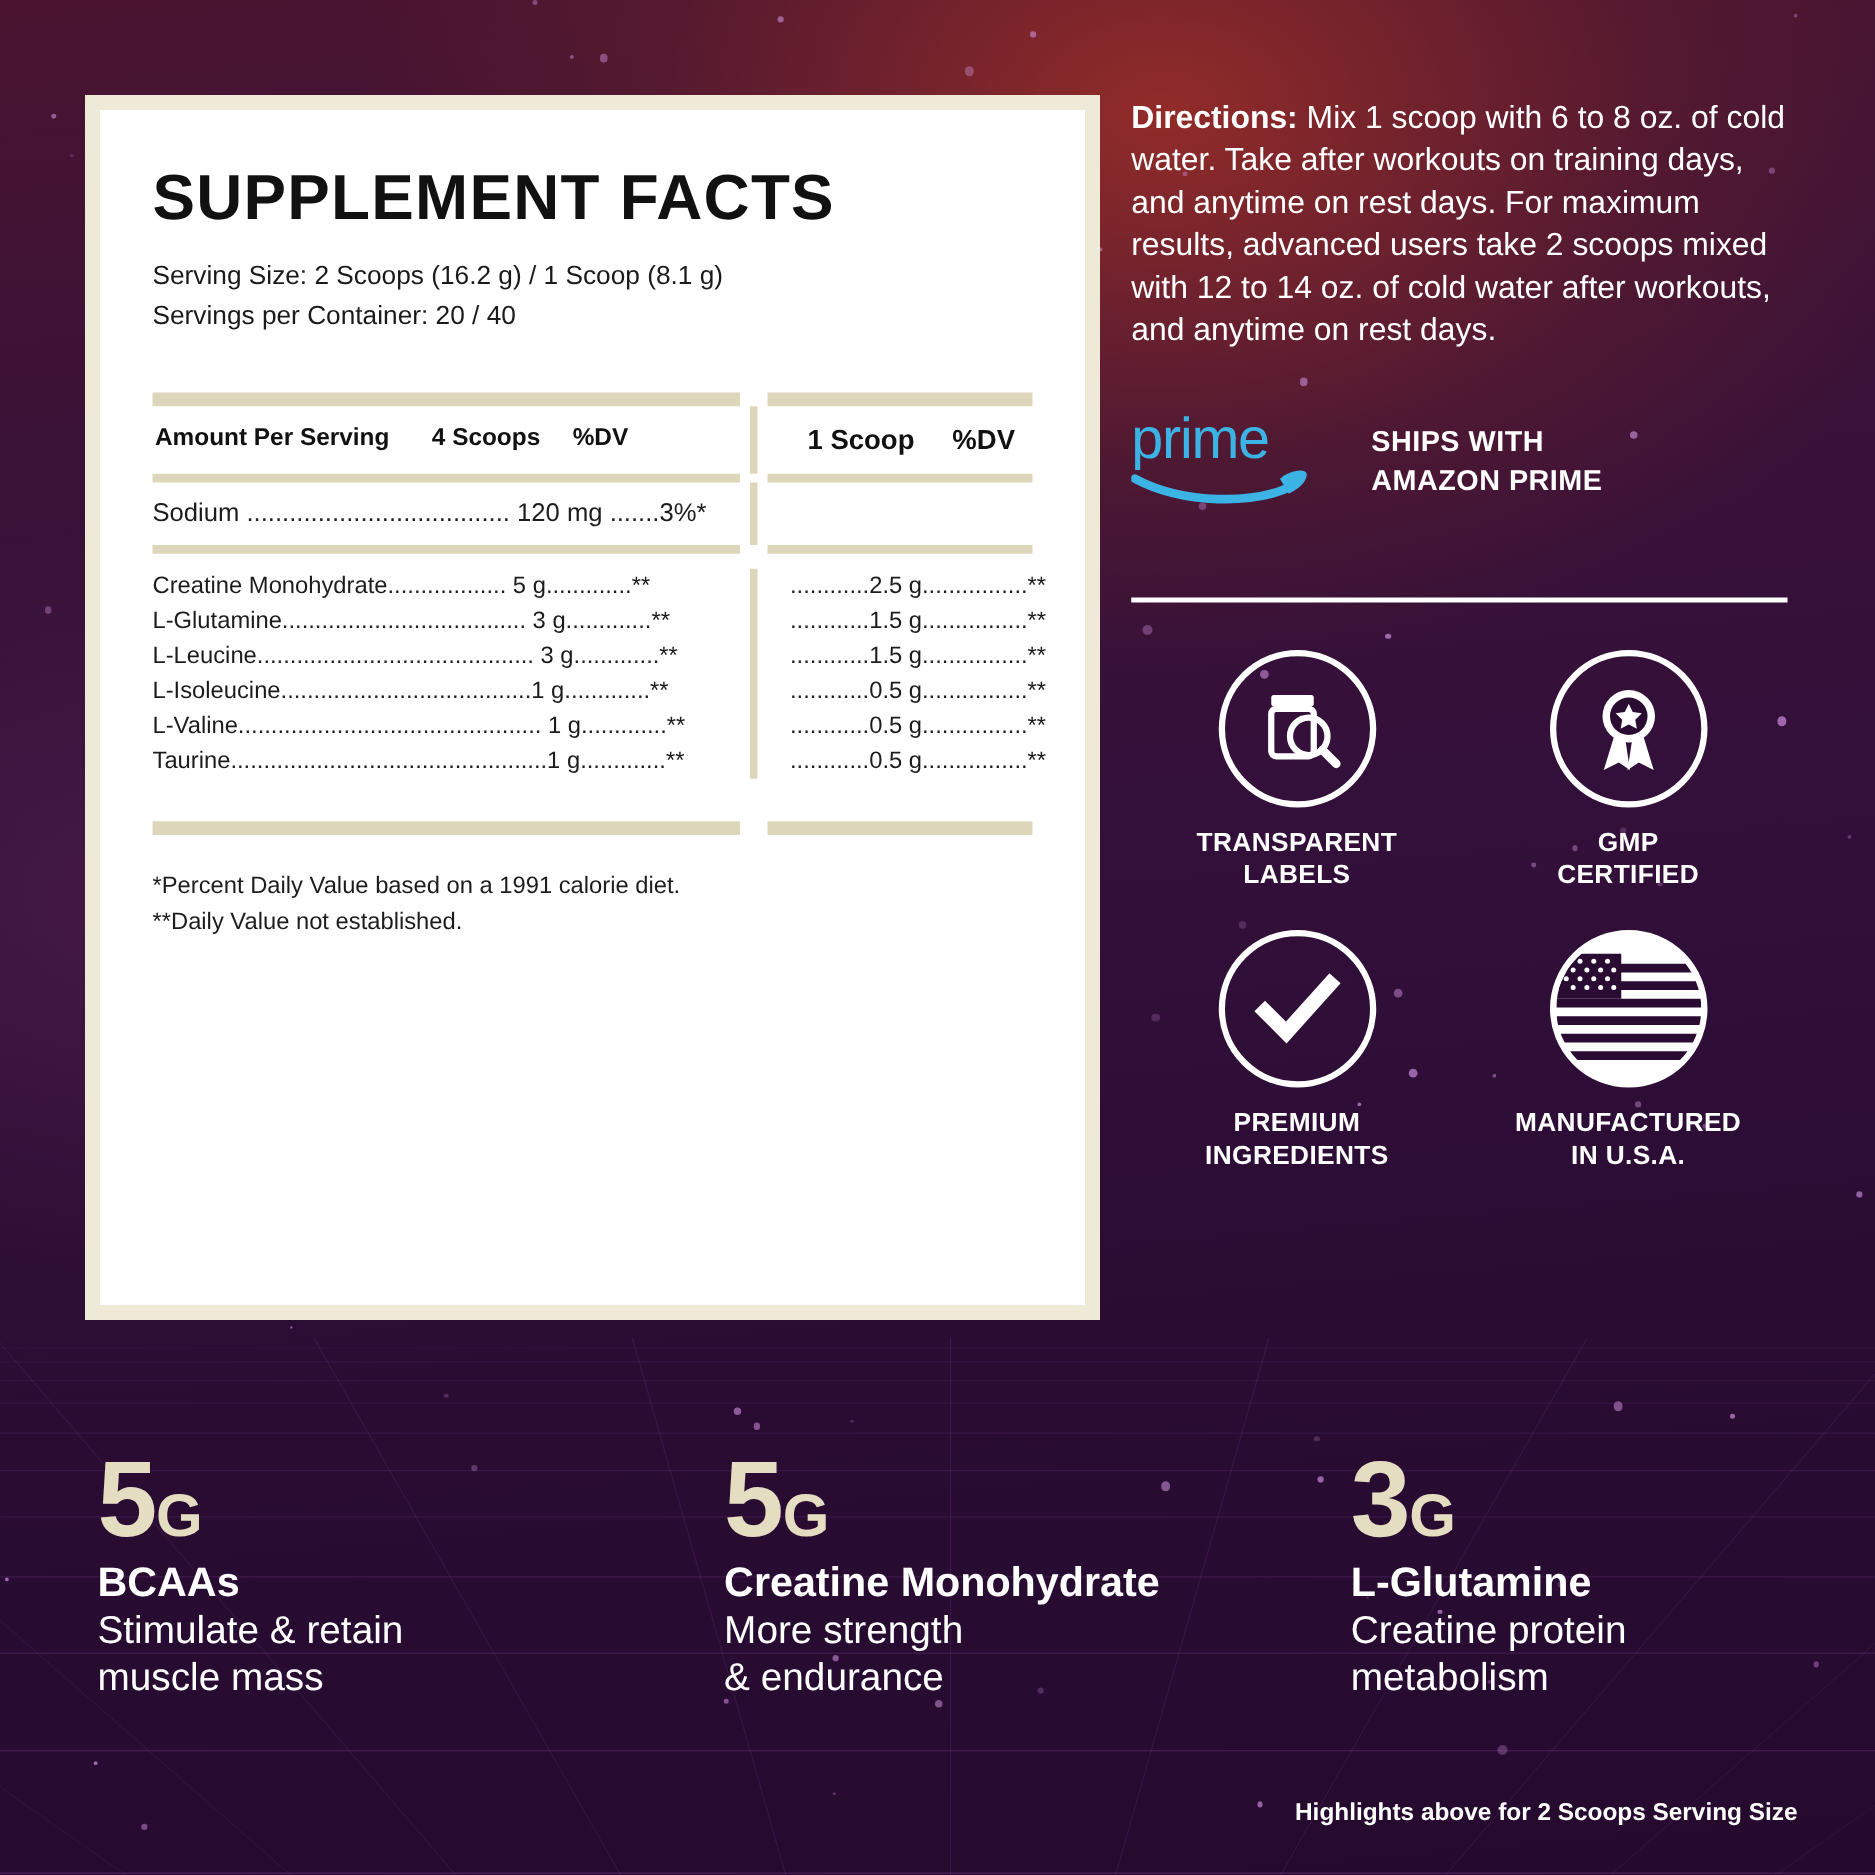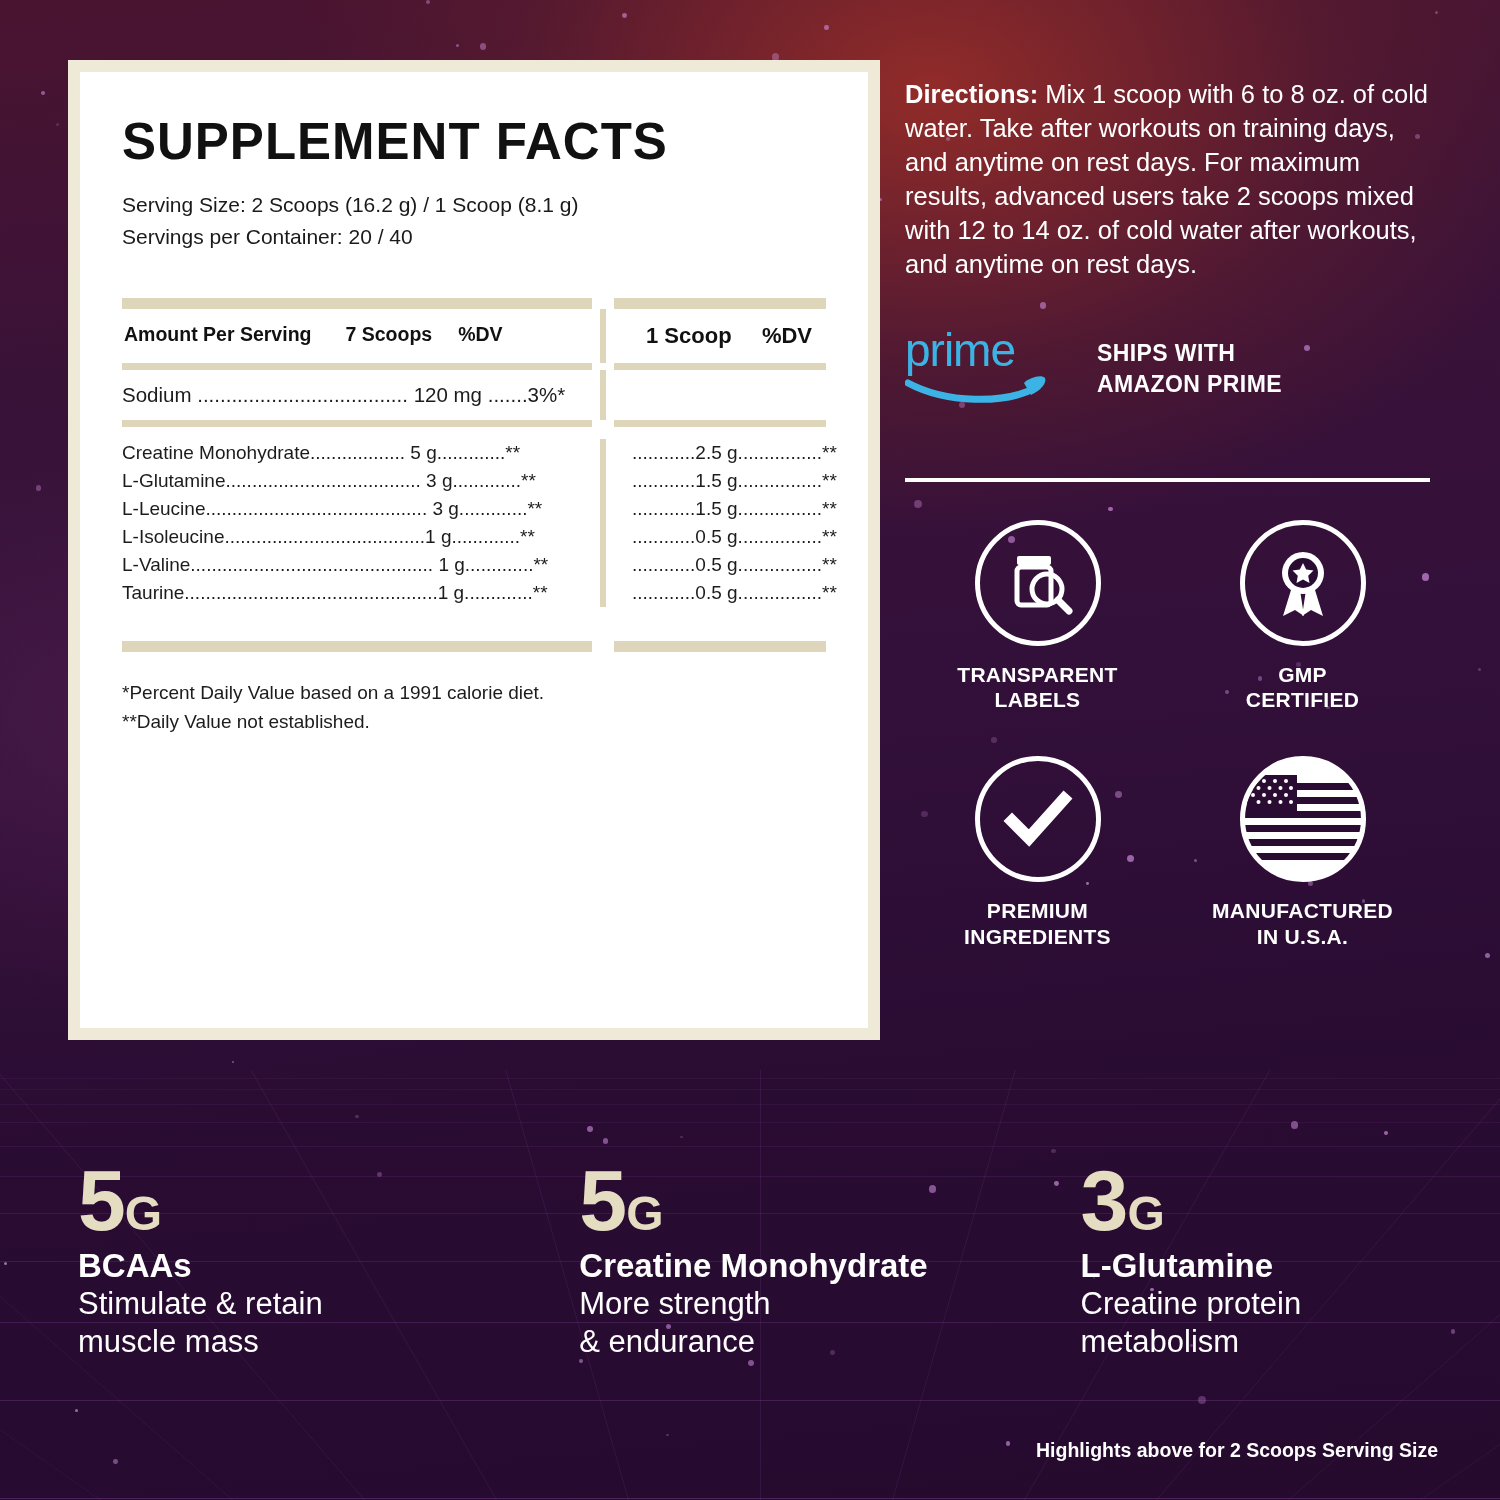--- a/index.html
+++ b/index.html
@@ -24,21 +24,21 @@
     position: absolute; left: 0; right: 0; bottom: 0; height: 430px;
     overflow: hidden;
     pointer-events: none;
   }
   .grid-h, .grid-v { position: absolute; background: rgba(168,92,198,0.40); }
   .grid-h { left: -10%; width: 120%; height: 1px; }
   .grid-v { top: 0; bottom: 0; width: 1px; transform-origin: bottom center; }
 
   
   .label-card {
-    position: absolute; left: 68px; top: 60px; width: 812px; height: 980px;
+    position: absolute; left: 68px; top: 76px; width: 812px; height: 980px;
     background: #efe9d7;
     padding: 12px;
   }
   .label-inner {
     width: 100%; height: 100%;
     background: #ffffff;
     padding: 44px 42px 30px 42px;
   }
   .sf-title {
     font-size: 51px; font-weight: 700; letter-spacing: 1px;
@@ -256,21 +256,21 @@
           </div>
         <div style="flex:0 0 22px;"></div>
         <div style="flex:1;">
             <div class="rule-thick"></div>
           </div>
       </div>
 
       <div style="display:flex; align-items:flex-start;">
         <div style="flex:0 0 470px; display:flex; align-items:baseline; padding:14px 0 14px 2px;">
           <span class="hdr-left">Amount Per Serving</span>
-          <span class="hdr-a" style="margin-left:34px;">7 Scoops</span>
+          <span class="hdr-a" style="margin-left:34px;">4 Scoops</span>
           <span class="hdr-a" style="margin-left:26px;">%DV</span>
         </div>
         <div style="flex:0 0 22px; align-self:stretch; display:flex; justify-content:center;">
           <div style="width:6px; background:#ded6bb;"></div>
         </div>
         <div style="flex:1; display:flex; align-items:baseline; justify-content:space-between; padding:14px 14px 14px 32px;">
           <span class="hdr-b">1 Scoop</span>
           <span class="hdr-b">%DV</span>
         </div>
       </div>
@@ -356,21 +356,21 @@
     </div>
     <div class="ships-text">
       <div>SHIPS WITH</div>
       <div>AMAZON PRIME</div>
     </div>
   </div>
 
   <div class="hrule"></div>
 
   <div class="badges">
-    <div class="badge-row" style="margin-bottom:44px;align-items:flex-end;">
+    <div class="badge-row" style="margin-bottom:32px;align-items:flex-end;">
       <div class="badge">
         <div class="circle">
           <svg width="78" height="78" viewBox="0 0 78 78">
             <rect x="18" y="12" width="34" height="9" rx="2" fill="#fff"></rect>
             <path d="M22 23 h26 a4 4 0 0 1 4 4 v30 a4 4 0 0 1 -4 4 h-26 a4 4 0 0 1 -4 -4 v-30 a4 4 0 0 1 4 -4 z" fill="none" stroke="#fff" stroke-width="5"></path>
             <circle cx="48" cy="45" r="15" fill="none" stroke="#fff" stroke-width="5"></circle>
             <circle cx="48" cy="45" r="15" fill="#2a0c33" opacity="0"></circle>
             <line x1="59" y1="56" x2="70" y2="67" stroke="#fff" stroke-width="7" stroke-linecap="round"></line>
           </svg>
         </div>

